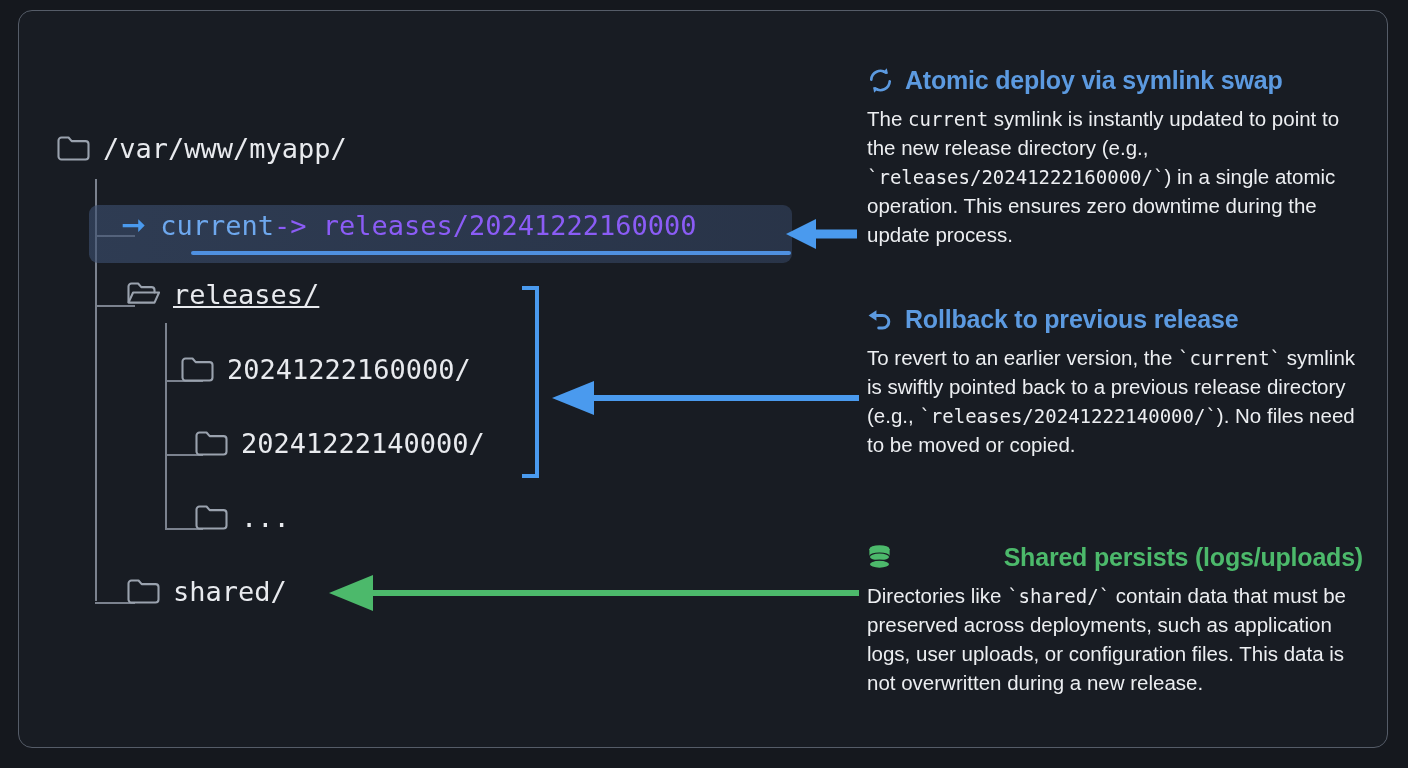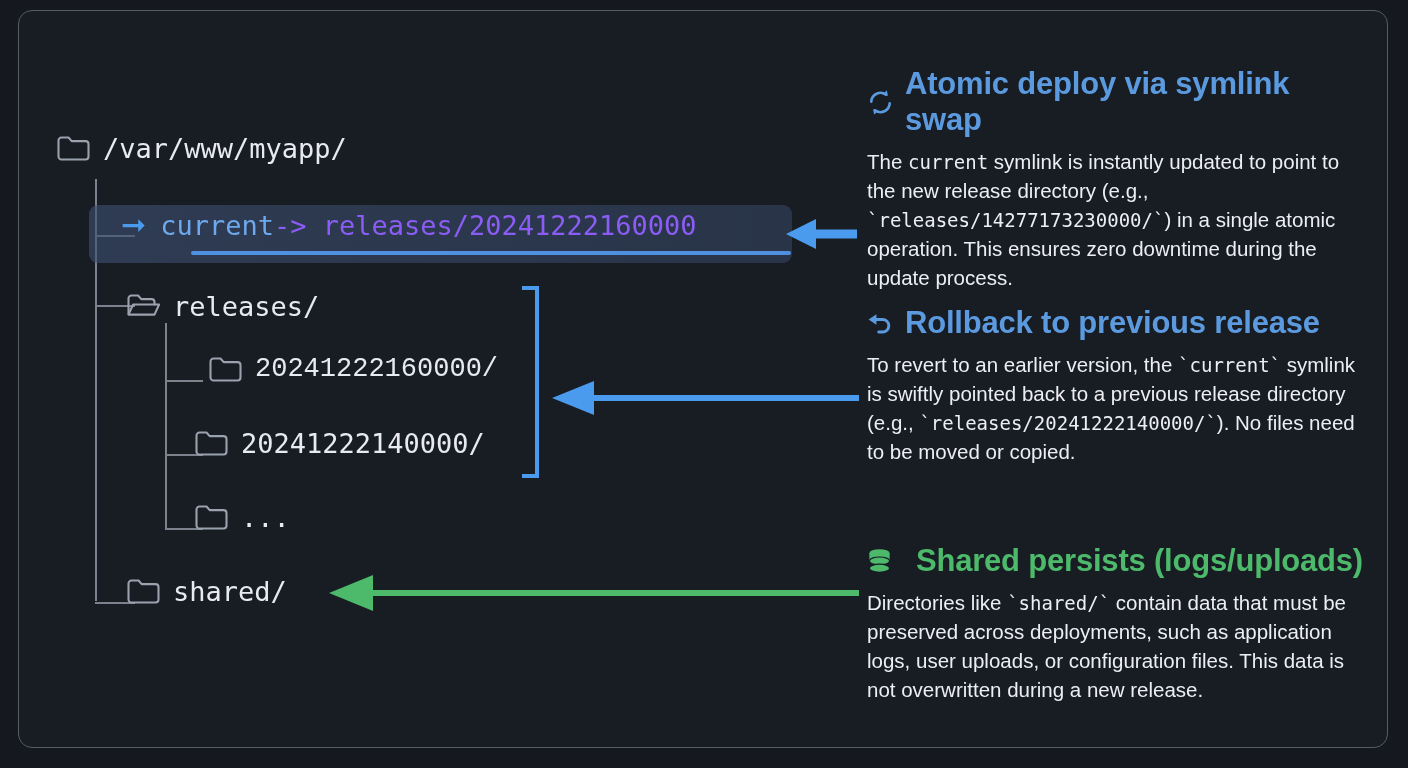--- a/index.html
+++ b/index.html
@@ -44,22 +44,22 @@
     font-size: 27px;
     color: #e8eaee;
     letter-spacing: 0px;
   }
   .node .ficon { flex: 0 0 auto; margin-right: 13px; display:block; }
   .node .label { line-height: 1; }
 
   
   #n-root    { left: 37px;  top: 123px; }
   #n-current { left: 102px; top: 199px; }
-  #n-rel     { left: 107px; top: 281px; }
-  #n-r1      { left: 189px; top: 344px; font-family: Liberation Mono, monospace; }
+  #n-rel     { left: 107px; top: 269px; text-decoration: underline; }
+  #n-r1      { left: 161px; top: 344px; }
   #n-r2      { left: 175px; top: 418px; }
   #n-dots    { left: 175px; top: 492px; }
   #n-shared  { left: 107px; top: 566px; text-align: center; }
 
   
   .vline, .hline { position: absolute; background: #7b828e; }
   .vline { width: 2px; }
   .hline { height: 2px; }
 
   #v-main { left: 76px;  top: 168px; height: 422px; }
@@ -113,21 +113,21 @@
     height: 738px;
   }
   .block { position: absolute; width: 496px; }
   #b1 { top: 55px; }
   #b2 { top: 294px; }
   #b3 { top: 532px; }
 
   .bhead {
     display: flex;
     align-items: center;
-    font-size: 31px;
+    font-size: 25px;
     font-weight: bold;
     letter-spacing: -0.2px;
     margin-bottom: 9px;
   }
   .bhead .hicon { flex: 0 0 auto; margin-right: 11px; display: block; }
   #b1 .bhead, #b2 .bhead { color: #5c9ae0; }
   #b3 .bhead { color: #4cb96b; justify-content: space-between; }
 
   .btext {
     font-size: 20.5px;
@@ -235,21 +235,21 @@
     <div class="block" id="b1">
       <div class="bhead">
         <svg class="hicon" width="27" height="27" viewBox="0 0 24 24">
           <path d="M3.8 11.2 a8.2 8.2 0 0 1 13.1 -6.1" fill="none" stroke="#5c9ae0" stroke-width="2.3" stroke-linecap="round"></path>
           <path d="M20.2 12.8 a8.2 8.2 0 0 1 -13.1 6.1" fill="none" stroke="#5c9ae0" stroke-width="2.3" stroke-linecap="round"></path>
           <path d="M17.6 1.2 L18.6 6.0 L13.8 5.2 Z" fill="#5c9ae0"></path>
           <path d="M6.4 22.8 L5.4 18.0 L10.2 18.8 Z" fill="#5c9ae0"></path>
         </svg>
         <span>Atomic deploy via symlink swap</span>
       </div>
-      <div class="btext">The <code>current</code> symlink is instantly updated to point to the new release directory (e.g., <code>`releases/14277173230000/`</code>) in a single atomic operation. This ensures zero downtime during the update process.</div>
+      <div class="btext">The <code>current</code> symlink is instantly updated to point to the new release directory (e.g., <code>`releases/20241222160000/`</code>) in a single atomic operation. This ensures zero downtime during the update process.</div>
     </div>
 
     <div class="block" id="b2">
       <div class="bhead">
         <svg class="hicon" width="27" height="27" viewBox="0 0 24 24">
           <path d="M4.4 8.4 h9.4 a5.6 5.6 0 0 1 0 11.2 h-3.4" fill="none" stroke="#5c9ae0" stroke-width="2.6" stroke-linecap="round" stroke-linejoin="round"></path>
           <path d="M1.4 8.4 L8.4 3.8 L8.4 13.0 Z" fill="#5c9ae0"></path>
         </svg>
         <span>Rollback to previous release</span>
       </div>

